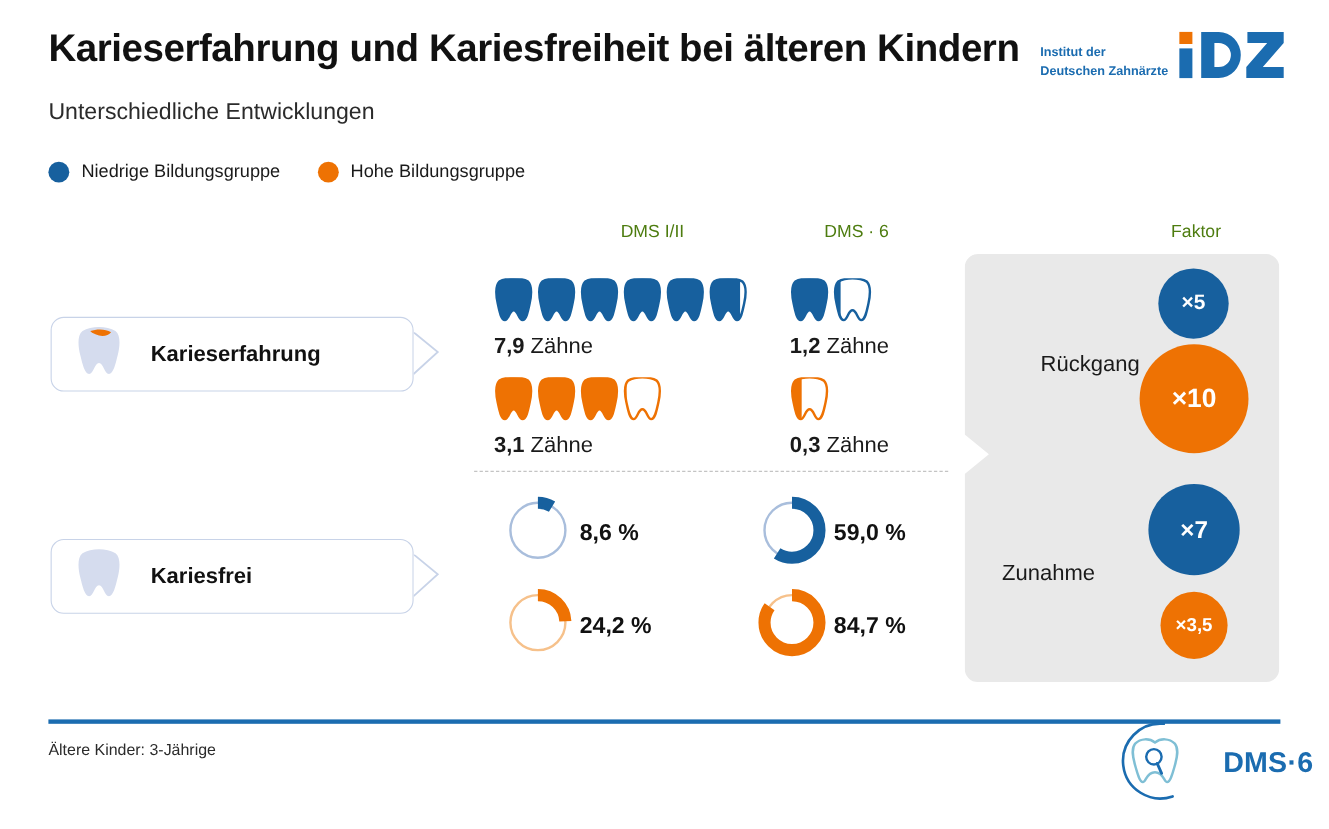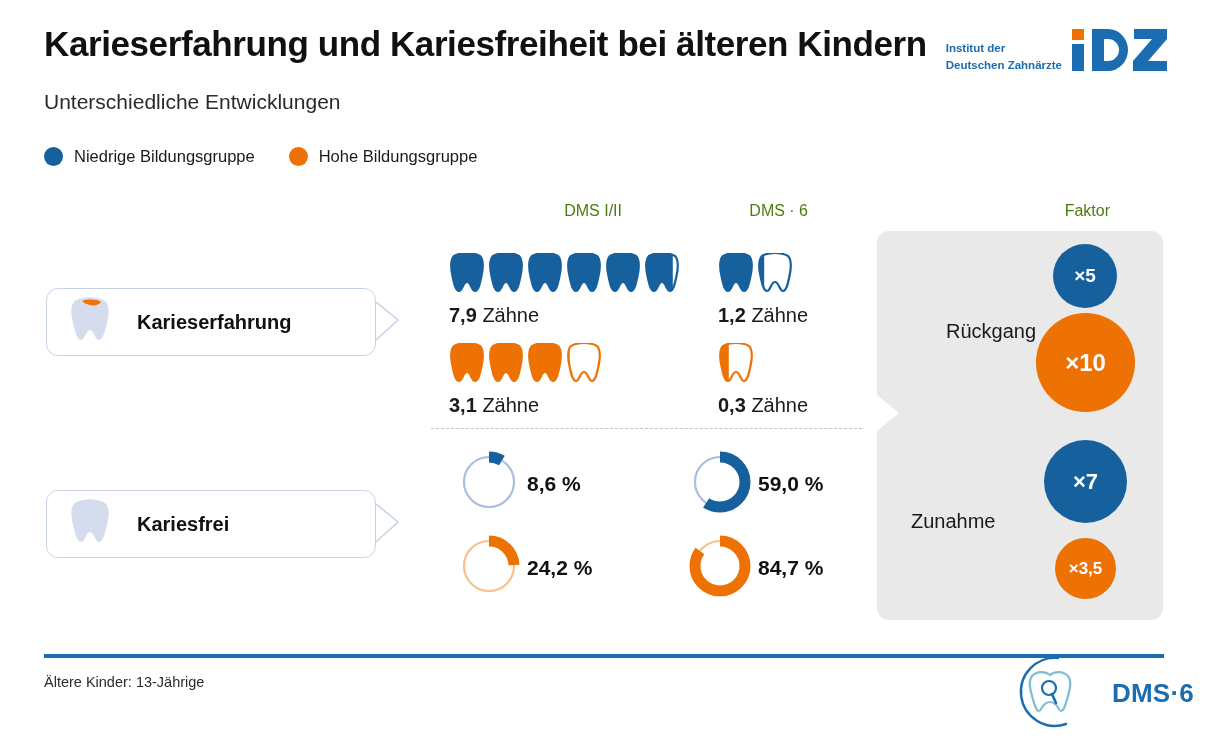--- a/index.html
+++ b/index.html
@@ -461,21 +461,21 @@
   <span>×10</span>
 </div>
 <div class="factor-circle" style="left:1044px; top:440px; width:83px; height:83px; background:#17609E; font-size:22px;">
   <span>×7</span>
 </div>
 <div class="factor-circle" style="left:1055px; top:538px; width:61px; height:61px; background:#EE7203; font-size:17px;">
   <span>×3,5</span>
 </div>
 
 <div class="footer-rule"></div>
-<div class="footer-note">Ältere Kinder: 13-Jährige</div>
+<div class="footer-note">Ältere Kinder: 3-Jährige</div>
 
 <div class="dms-logo">
   <svg width="170" height="84" viewBox="0 0 170 84">
     <path d="M52 8 A34 34 0 1 0 60 74" fill="none" stroke="#1b6cb0" stroke-width="2.4" stroke-linecap="round"></path>
     <path d="M26 26 C31 21 39 21 44 25 C49 21 57 21 62 26 C66 31 64 39 62 46 C60 53 58 61 55 61 C52 61 52 52 44 52 C36 52 36 61 33 61 C30 61 28 53 26 46 C24 39 22 31 26 26 Z" fill="none" stroke="#7FBFD5" stroke-width="2.2"></path>
     <circle cx="43" cy="38" r="7" fill="none" stroke="#1b6cb0" stroke-width="2.2"></circle>
     <path d="M46 44 L50 53" stroke="#1b6cb0" stroke-width="2.6" stroke-linecap="round"></path>
   </svg>
   <div class="dms-text">DMS·6</div>
 </div>

